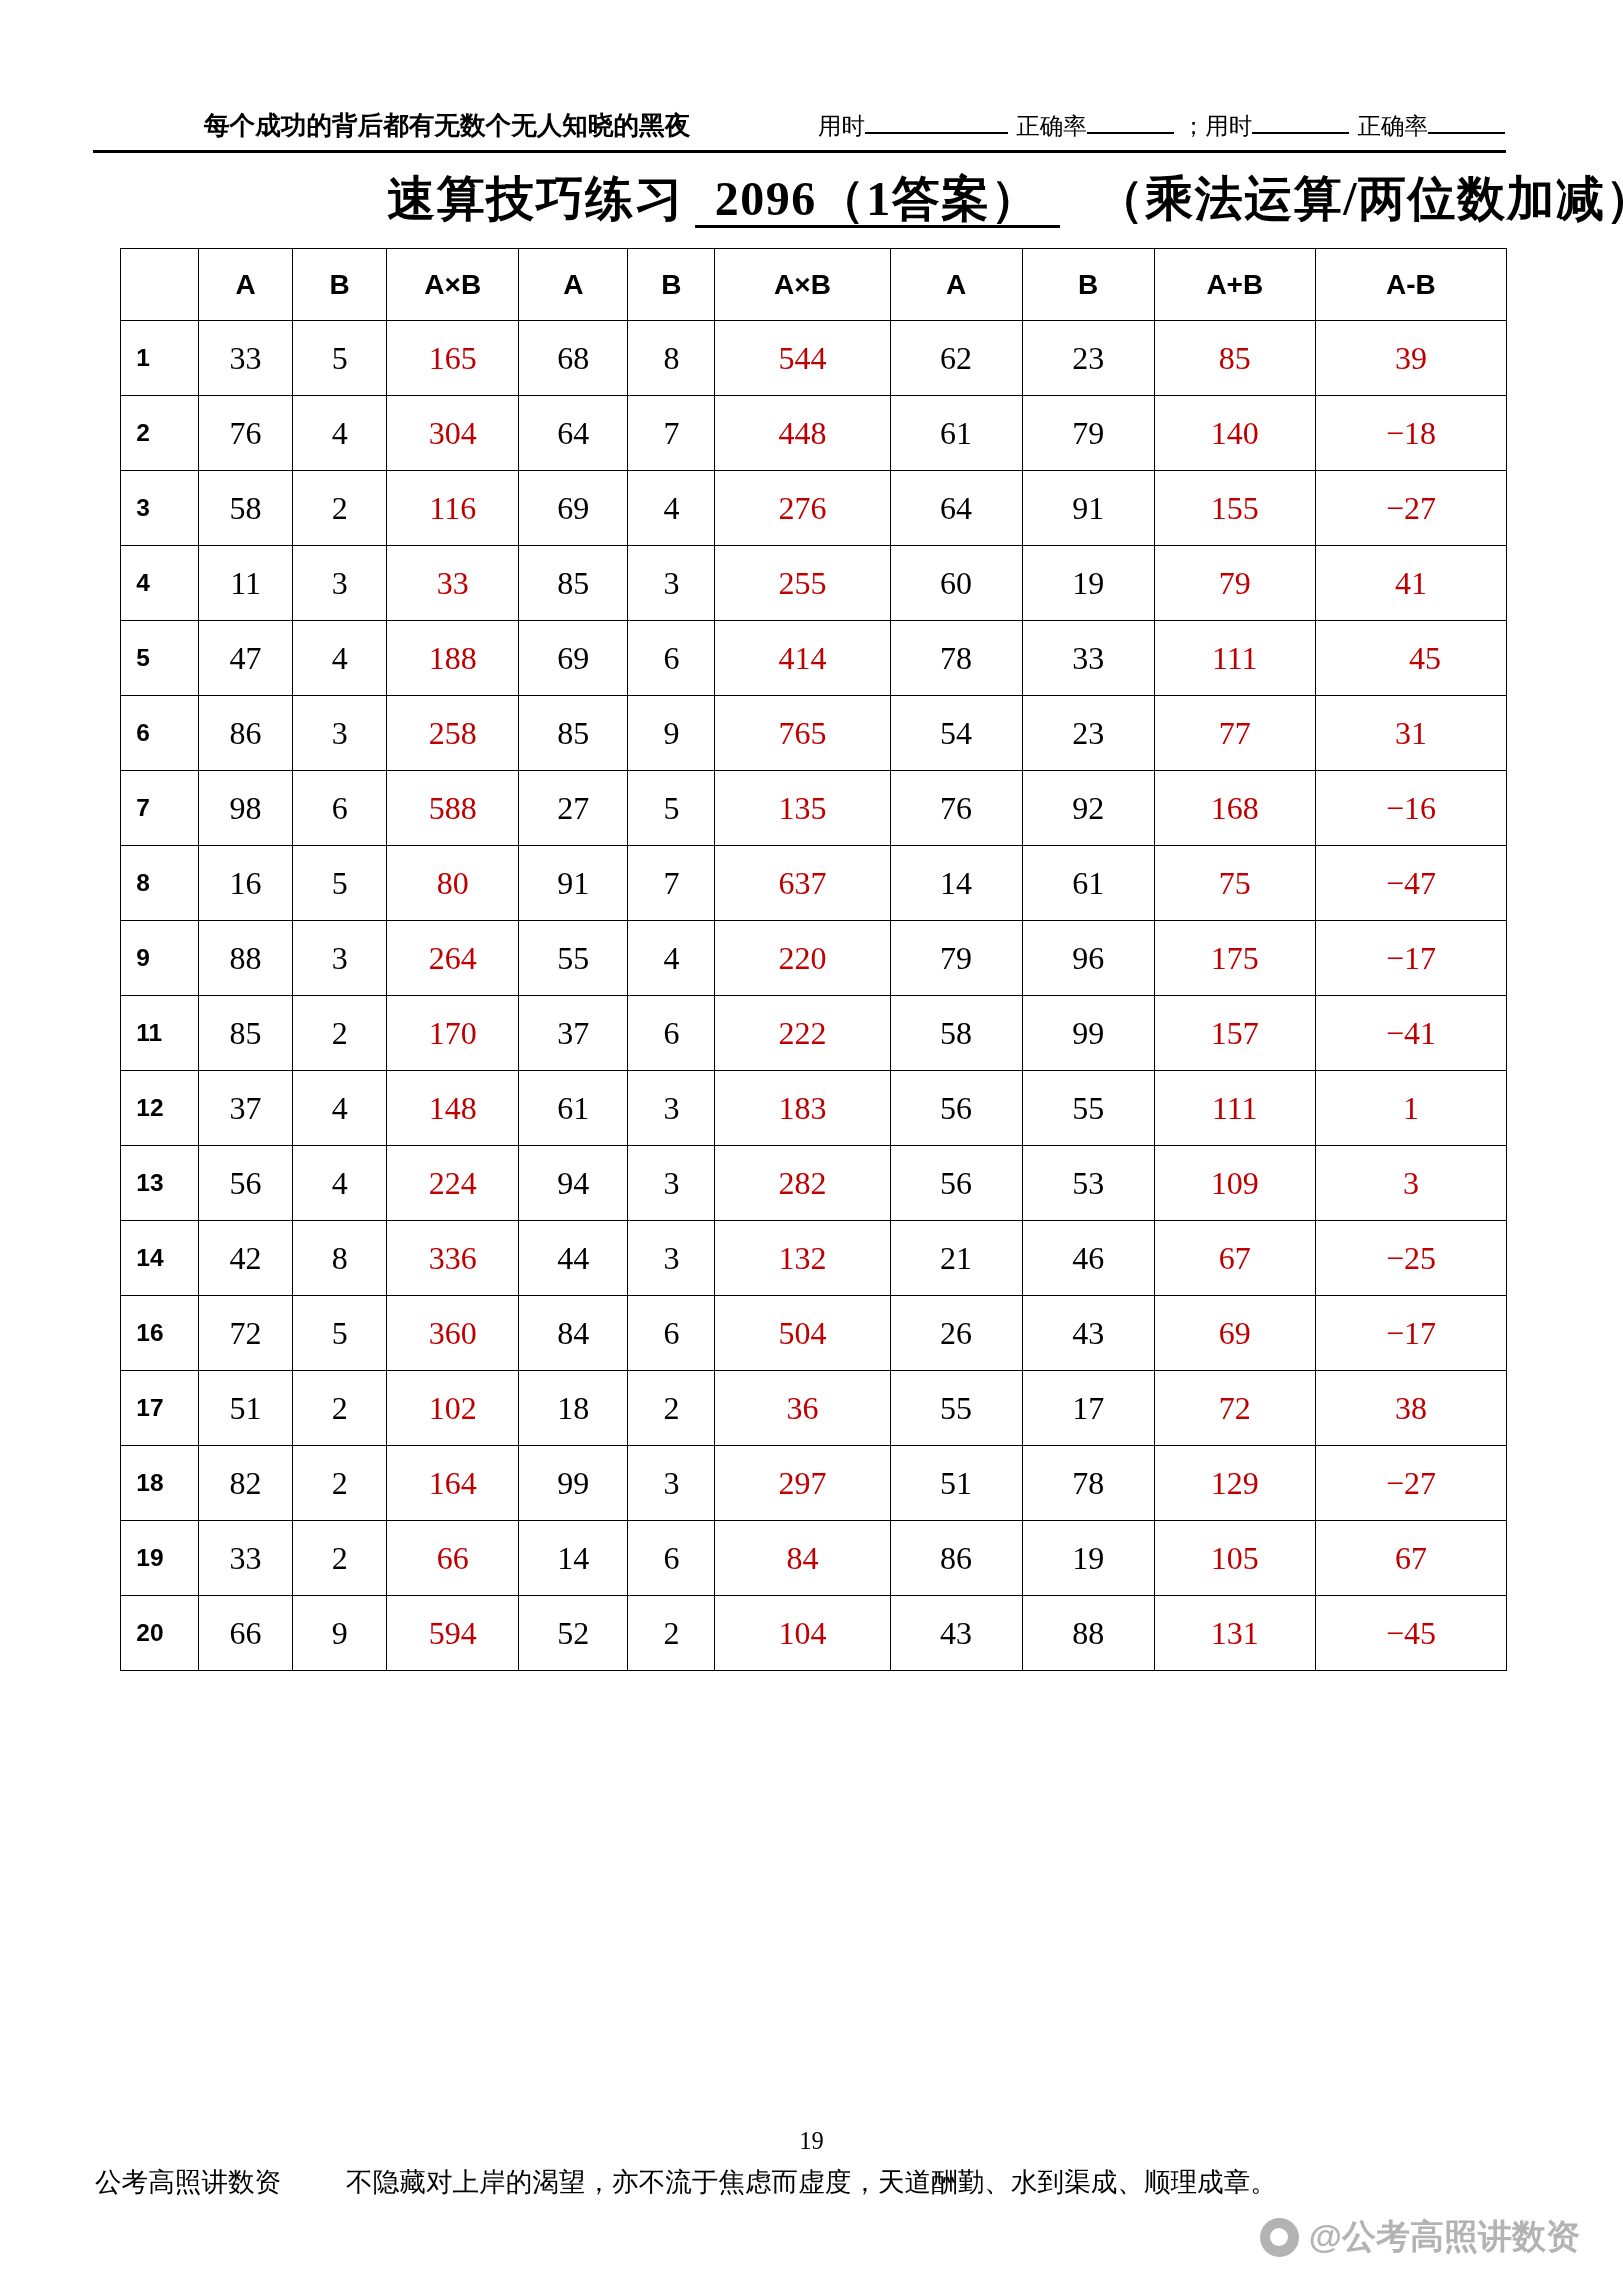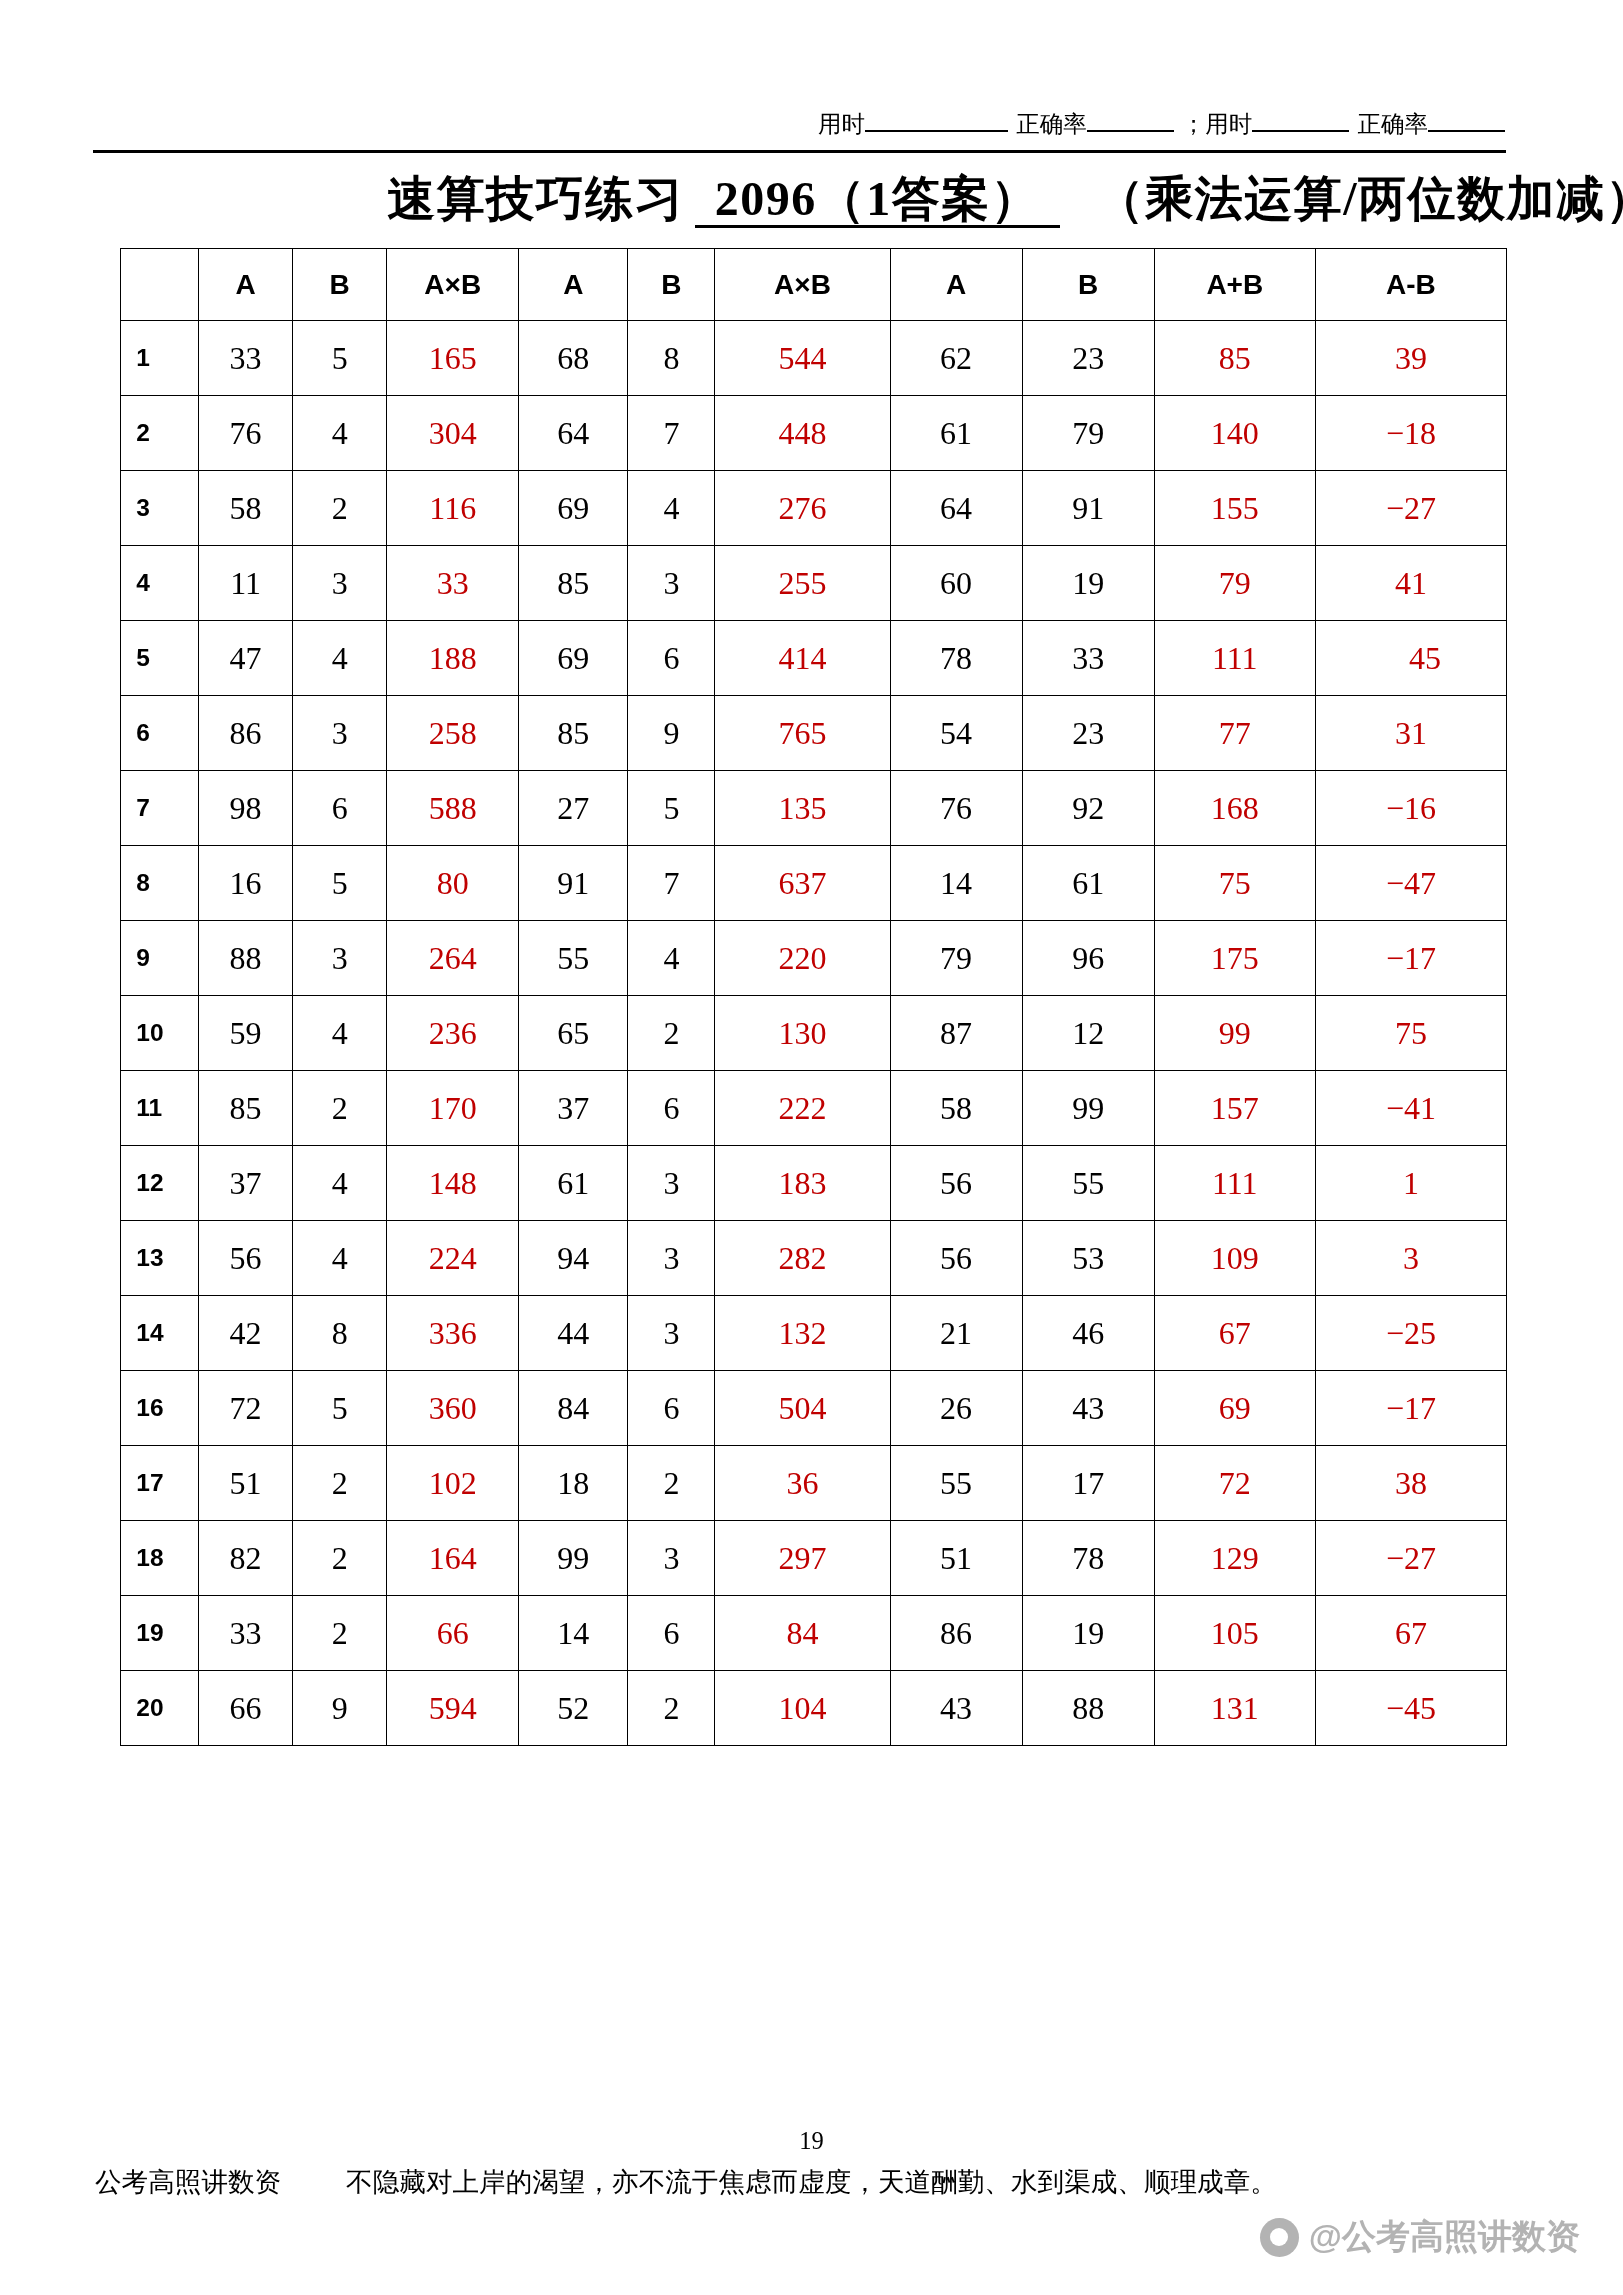--- a/index.html
+++ b/index.html
@@ -74,20 +74,21 @@
   }
   .wm-icon::after {
     content: ""; position: absolute; left: 10.2px; top: 10.2px;
     width: 18.4px; height: 18.4px; border-radius: 50%; background: #ffffff;
   }
 </style>
 </head>
 <body>
 
 <div class="header-strip">
+  <span class="header-motto">每个成功的背后都有无数个无人知晓的黑夜</span>
   <span class="spacer"></span>
   <span class="hf-label">用时</span>
   <span class="blank b1"></span>
   <span class="hf-label">正确率</span>
   <span class="blank b2"></span>
   <span class="hf-label">；用时</span>
   <span class="blank b3"></span>
   <span class="hf-label">正确率</span>
   <span class="blank b4"></span>
 </div>
@@ -239,33 +240,20 @@
         <td class="answer" style="color: rgb(192, 0, 0);">264</td>
         <td class="operand">55</td>
         <td class="operand">4</td>
         <td class="answer" style="color: rgb(192, 0, 0);">220</td>
         <td class="operand">79</td>
         <td class="operand">96</td>
         <td class="answer" style="color: rgb(192, 0, 0);">175</td>
         <td class="answer" style="color: rgb(192, 0, 0);">−17</td>
       </tr>
       <tr>
-        <td class="rownum">10</td>
-        <td class="operand">59</td>
-        <td class="operand">4</td>
-        <td class="answer" style="color: rgb(192, 0, 0);">236</td>
-        <td class="operand">65</td>
-        <td class="operand">2</td>
-        <td class="answer" style="color: rgb(192, 0, 0);">130</td>
-        <td class="operand">87</td>
-        <td class="operand">12</td>
-        <td class="answer" style="color: rgb(192, 0, 0);">99</td>
-        <td class="answer" style="color: rgb(192, 0, 0);">75</td>
-      </tr>
-      <tr>
         <td class="rownum">11</td>
         <td class="operand">85</td>
         <td class="operand">2</td>
         <td class="answer" style="color: rgb(192, 0, 0);">170</td>
         <td class="operand">37</td>
         <td class="operand">6</td>
         <td class="answer" style="color: rgb(192, 0, 0);">222</td>
         <td class="operand">58</td>
         <td class="operand">99</td>
         <td class="answer" style="color: rgb(192, 0, 0);">157</td>

